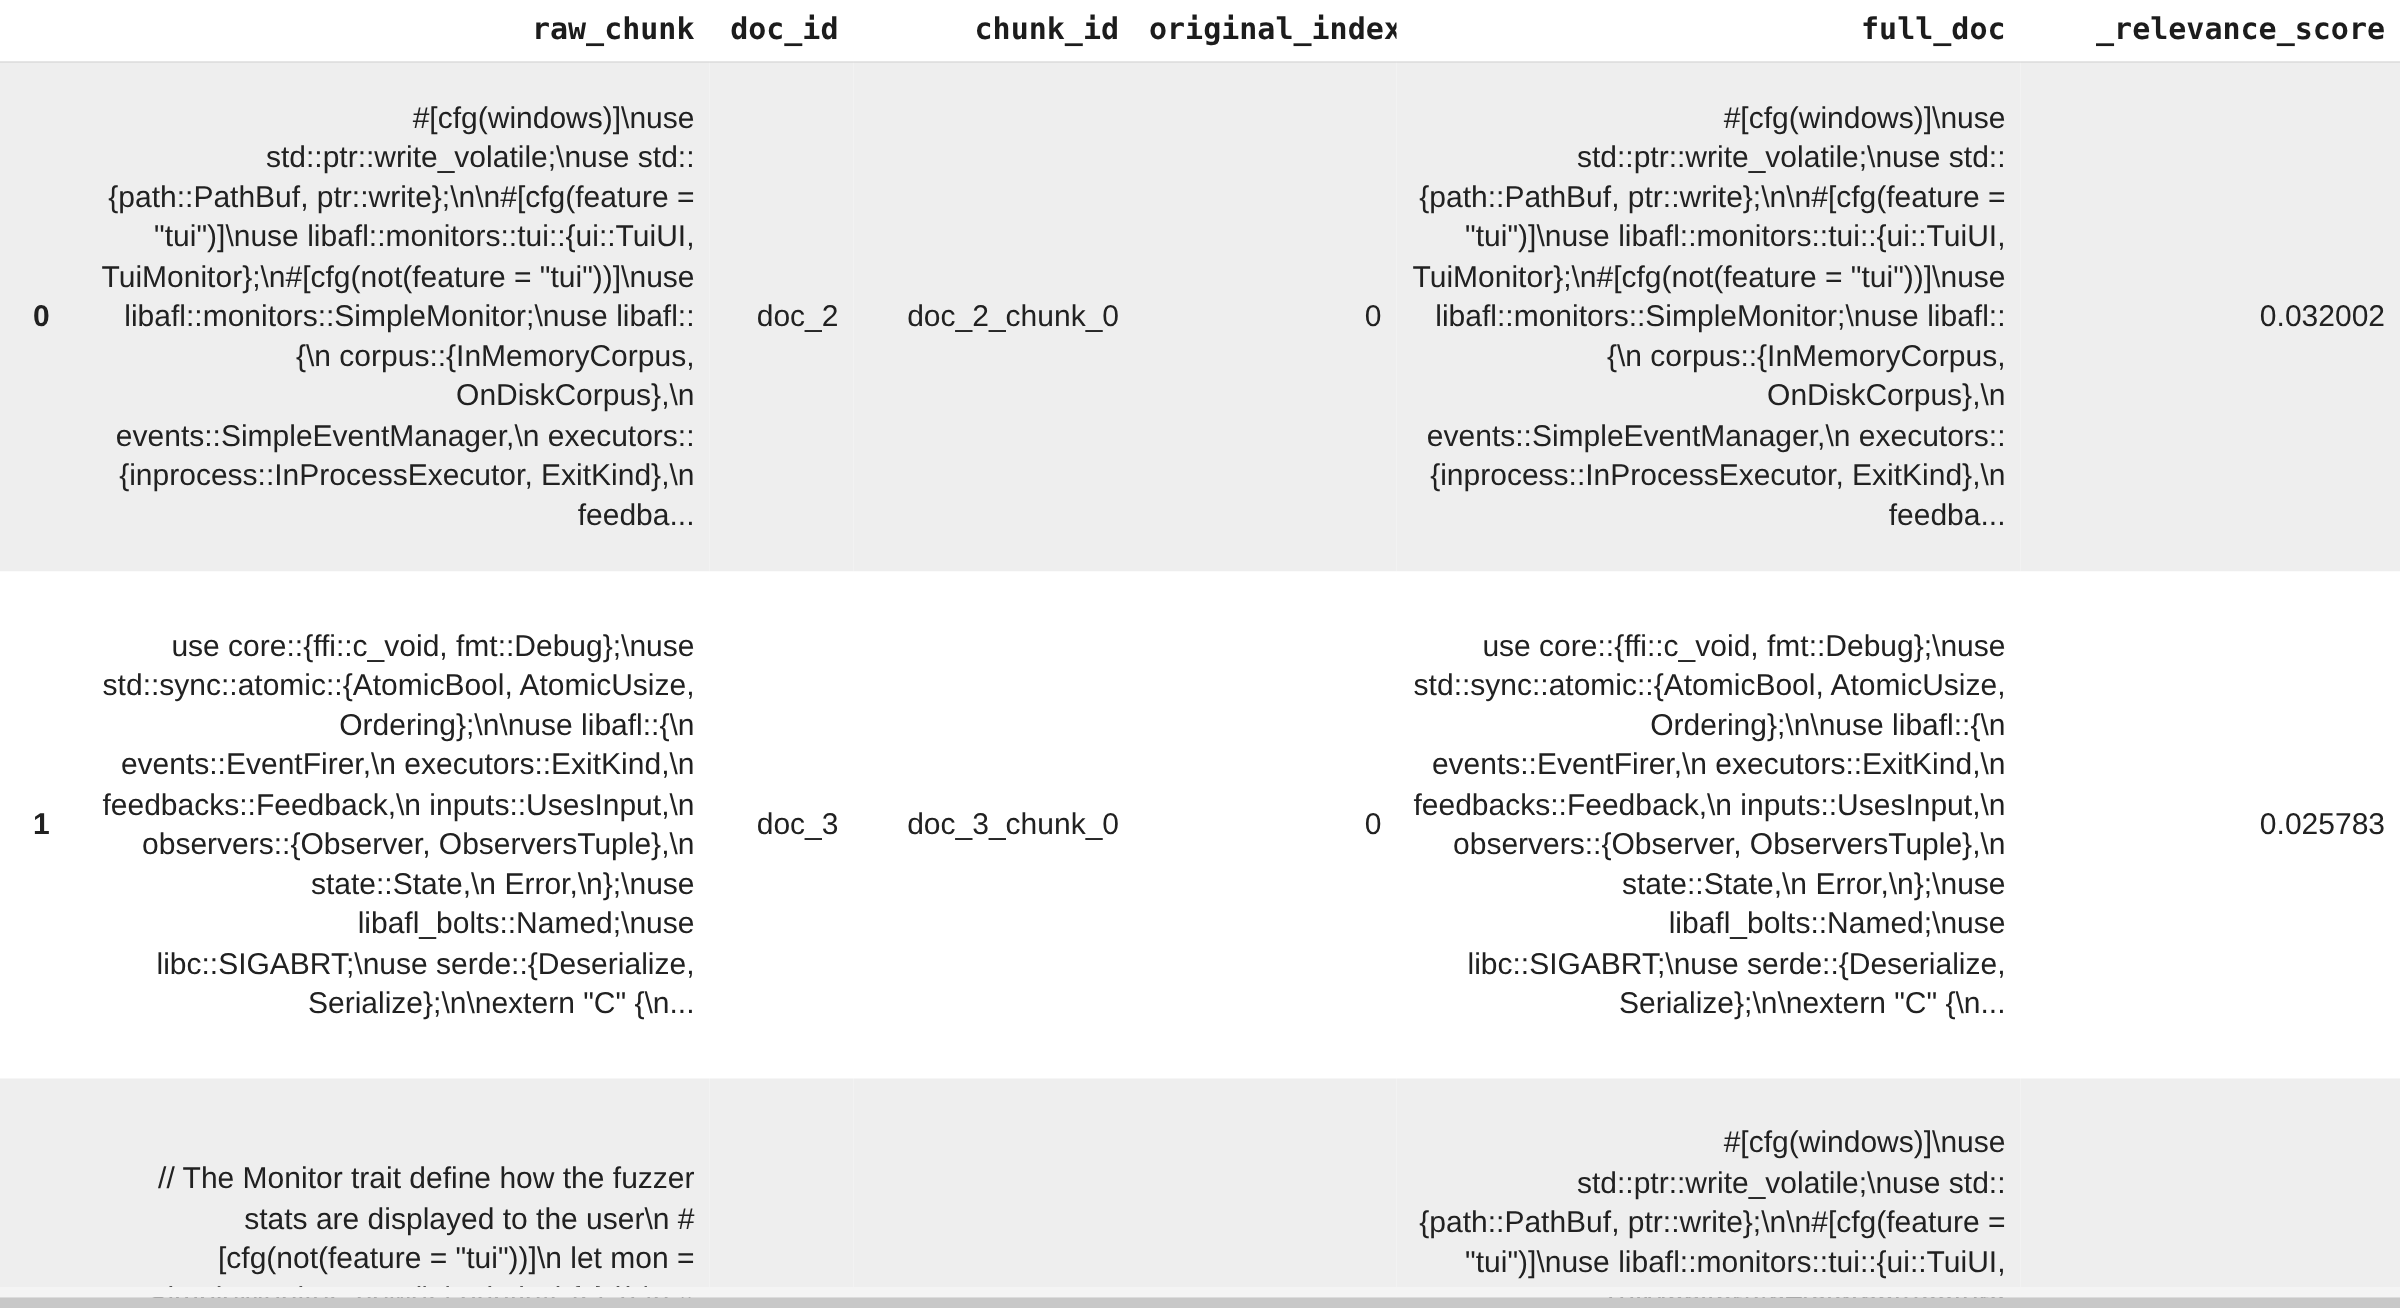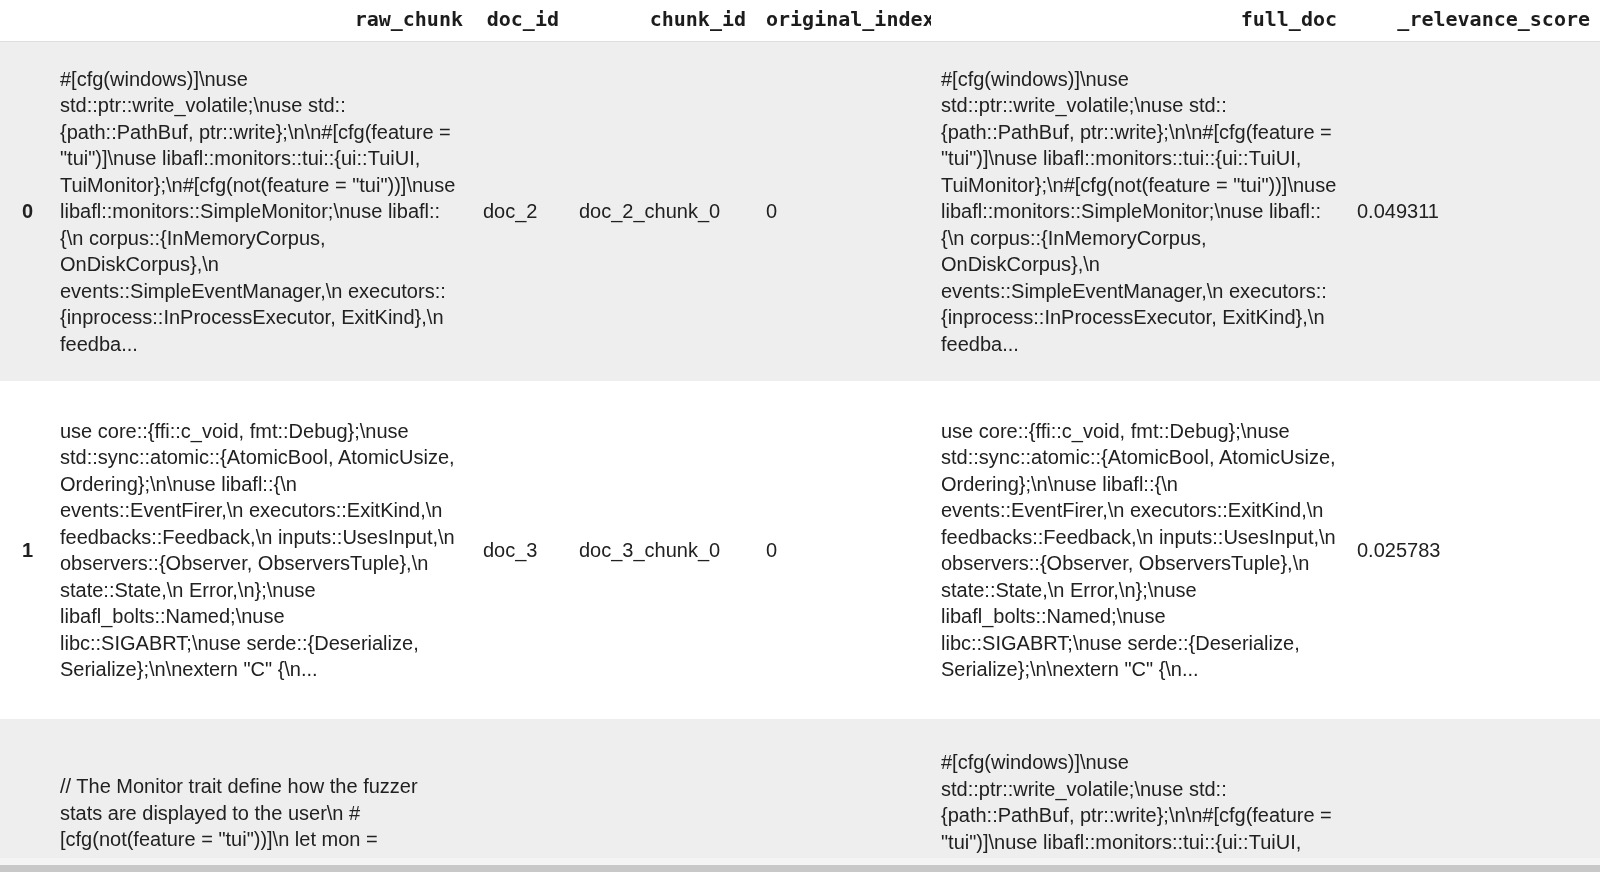--- a/index.html
+++ b/index.html
@@ -46,21 +46,21 @@
     overflow: hidden;
   }
   tbody th.row-index {
     font-weight: bold;
     text-align: left;
     vertical-align: middle;
     padding: 8px 6px 8px 22px;
     font-size: 20px;
   }
   tbody td {
-    text-align: left;
+    text-align: right;
     vertical-align: middle;
     padding: 8px 10px;
     overflow-wrap: break-word;
     word-wrap: break-word;
   }
   tr.stripe { background: #eeeeee; }
   tr.plain  { background: #ffffff; }
   tr.row-0 { height: 340px; }
   tr.row-1 { height: 338px; }
   tr.row-2 { height: 520px; }
@@ -107,21 +107,21 @@
       </tr>
     </thead>
     <tbody>
       <tr class="stripe row-0">
         <th class="row-index">0</th>
         <td class="cell-raw">#[cfg(windows)]\nuse std::ptr::write_volatile;\nuse std::{path::PathBuf, ptr::write};\n\n#[cfg(feature = "tui")]\nuse libafl::monitors::tui::{ui::TuiUI, TuiMonitor};\n#[cfg(not(feature = "tui"))]\nuse libafl::monitors::SimpleMonitor;\nuse libafl::{\n corpus::{InMemoryCorpus, OnDiskCorpus},\n events::SimpleEventManager,\n executors::{inprocess::InProcessExecutor, ExitKind},\n feedba...</td>
         <td>doc_2</td>
         <td>doc_2_chunk_0</td>
         <td>0</td>
         <td class="cell-full">#[cfg(windows)]\nuse std::ptr::write_volatile;\nuse std::{path::PathBuf, ptr::write};\n\n#[cfg(feature = "tui")]\nuse libafl::monitors::tui::{ui::TuiUI, TuiMonitor};\n#[cfg(not(feature = "tui"))]\nuse libafl::monitors::SimpleMonitor;\nuse libafl::{\n corpus::{InMemoryCorpus, OnDiskCorpus},\n events::SimpleEventManager,\n executors::{inprocess::InProcessExecutor, ExitKind},\n feedba...</td>
-        <td>0.049311</td>
+        <td>0.032002</td>
       </tr>
       <tr class="plain row-1">
         <th class="row-index">1</th>
         <td class="cell-raw">use core::{ffi::c_void, fmt::Debug};\nuse std::sync::atomic::{AtomicBool, AtomicUsize, Ordering};\n\nuse libafl::{\n events::EventFirer,\n executors::ExitKind,\n feedbacks::Feedback,\n inputs::UsesInput,\n observers::{Observer, ObserversTuple},\n state::State,\n Error,\n};\nuse libafl_bolts::Named;\nuse libc::SIGABRT;\nuse serde::{Deserialize, Serialize};\n\nextern "C" {\n...</td>
         <td>doc_3</td>
         <td>doc_3_chunk_0</td>
         <td>0</td>
         <td class="cell-full">use core::{ffi::c_void, fmt::Debug};\nuse std::sync::atomic::{AtomicBool, AtomicUsize, Ordering};\n\nuse libafl::{\n events::EventFirer,\n executors::ExitKind,\n feedbacks::Feedback,\n inputs::UsesInput,\n observers::{Observer, ObserversTuple},\n state::State,\n Error,\n};\nuse libafl_bolts::Named;\nuse libc::SIGABRT;\nuse serde::{Deserialize, Serialize};\n\nextern "C" {\n...</td>
         <td>0.025783</td>
       </tr>

